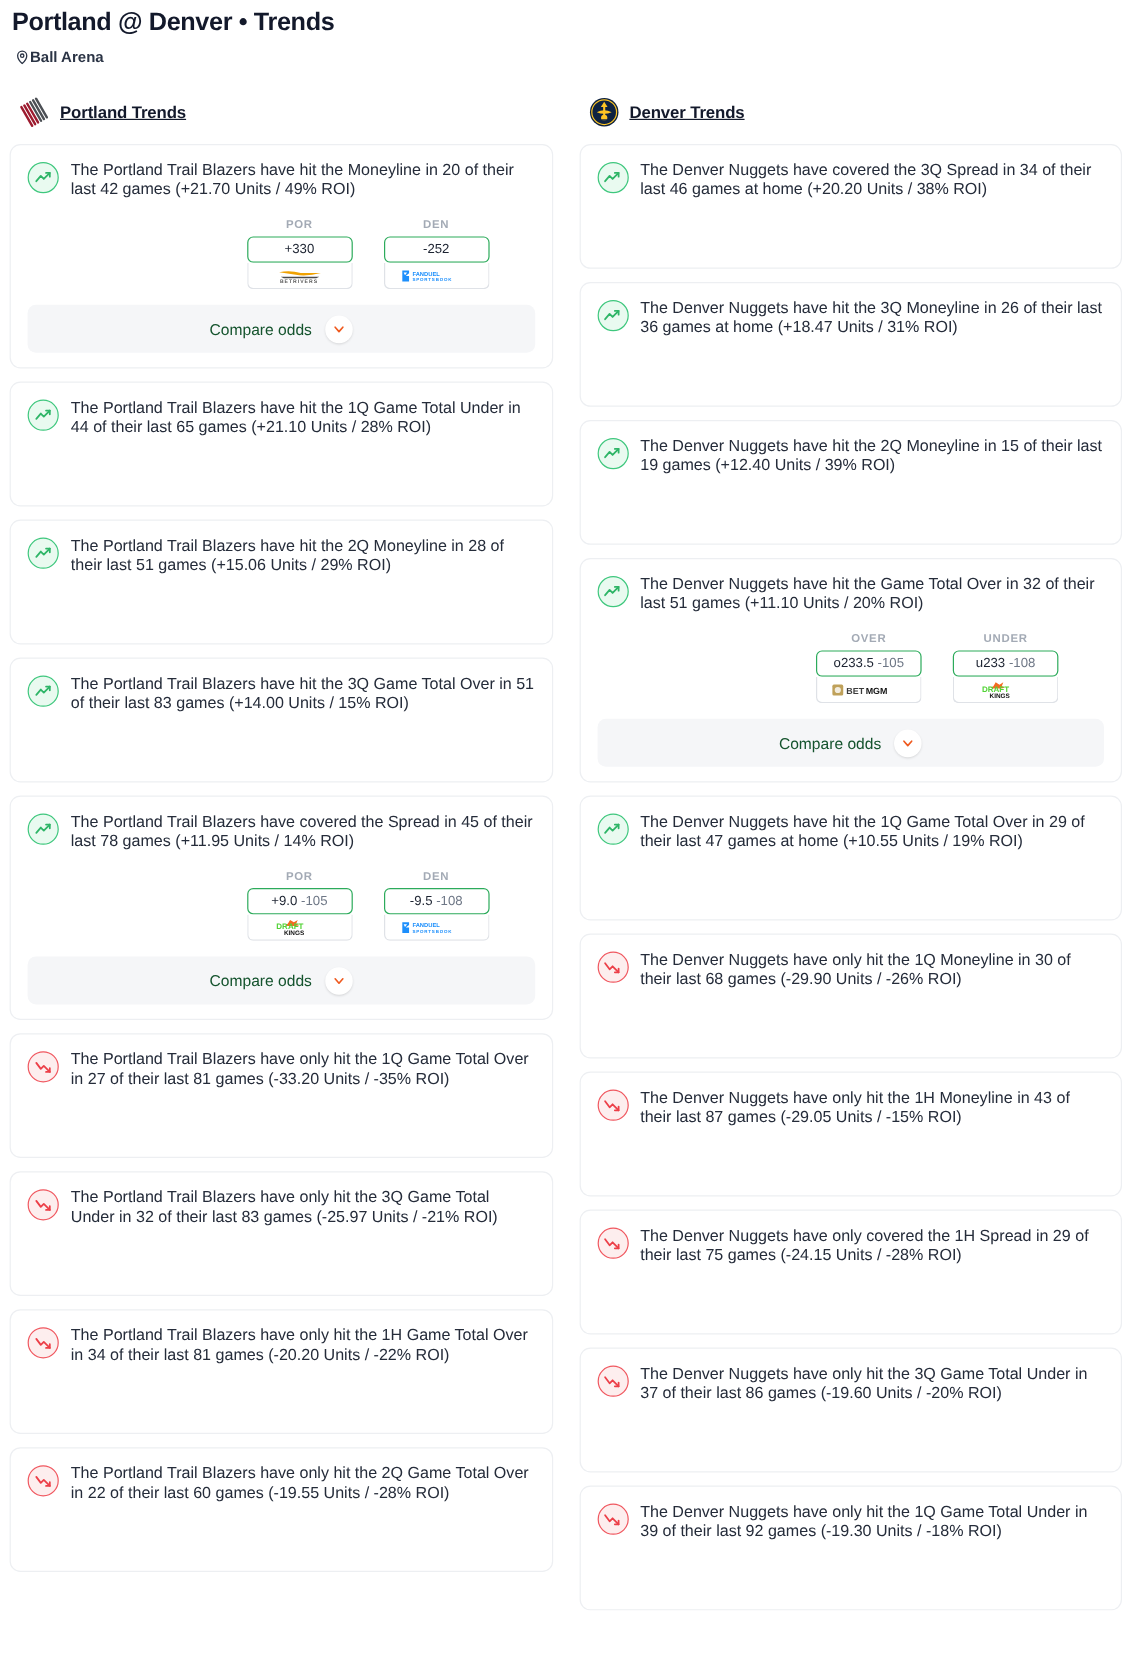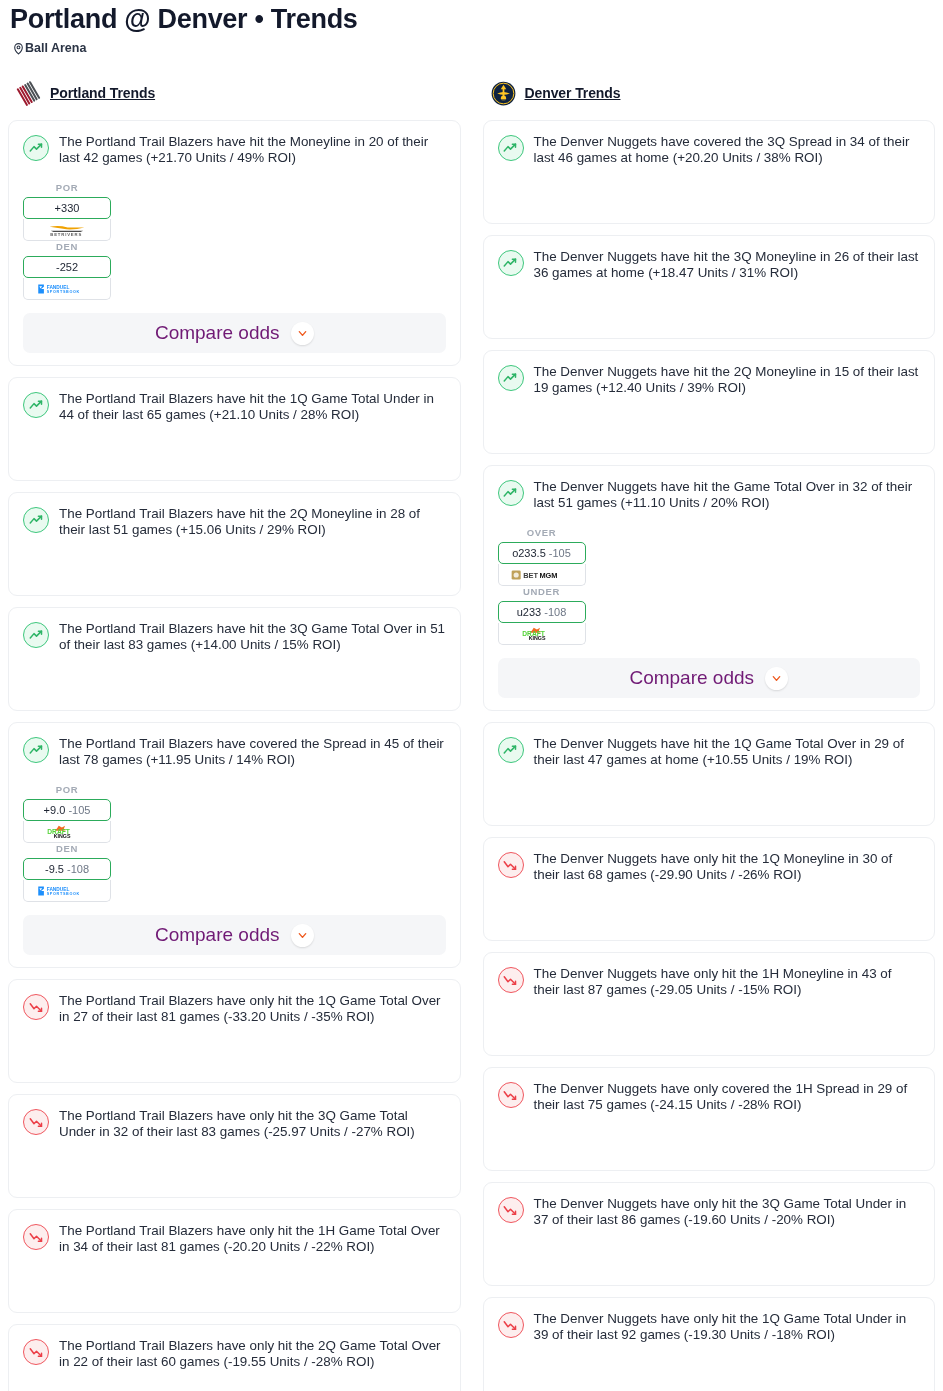--- a/index.html
+++ b/index.html
@@ -6,21 +6,21 @@
   html, body {
     width: 943px;
     background: #ffffff;
     font-family: "Liberation Sans", sans-serif;
     color: #1f2937;
   }
   body { padding: 0 8px 0 8px; }
 
   .page-header { padding: 4px 2px 0 2px; }
   .page-title {
-    font-size: 27px;
+    font-size: 21px;
     font-weight: 700;
     letter-spacing: -0.3px;
     color: #13192b;
     line-height: 30px;
   }
   .venue-row {
     display: flex;
     gap: 0;
     margin-top: 7px;
     padding-left: 2px;
@@ -76,23 +76,23 @@
   .trend-text {
     font-size: 13.4px;
     line-height: 16px;
     color: #252c3a;
     flex: 1 1 auto;
   }
 
   .odds-wrap {
     display: flex;
     justify-content: flex-end;
+    gap: 26px;
     margin-top: 16px;
     padding-right: 38px;
-    flex-direction: column;
   }
   .odds-col { width: 88px; text-align: center; }
   .odds-label {
     font-size: 9.5px;
     letter-spacing: 0.6px;
     color: #a3aab5;
     font-weight: 600;
     margin-bottom: 4px;
   }
   .odds-box {
@@ -118,21 +118,21 @@
   .compare-bar {
     margin-top: 13px;
     background: #f5f6f8;
     border-radius: 7px;
     height: 40px;
     display: flex;
     align-items: center;
     justify-content: center;
     gap: 11px;
   }
-  .compare-label { font-size: 19px; color: #701a75; }
+  .compare-label { font-size: 13px; color: #14532d; }
   .chev-circle {
     width: 23px; height: 23px; border-radius: 50%;
     background: #fff;
     display: flex; align-items: center; justify-content: center;
     box-shadow: 0 1px 2px rgba(0,0,0,.12);
   }
   .chev-circle svg { width: 11px; height: 11px; display: block; }
 </style>
 </head>
 <body>
@@ -298,21 +298,21 @@
         </div>
       </div>
       <div class="card">
         <div class="trend-row">
           <span class="trend-icon down">
             <svg viewBox="0 0 24 24" fill="none" stroke="#ec3f48" stroke-width="2.4" stroke-linecap="round" stroke-linejoin="round">
               <polyline points="2,6 8,14 12,10 20,18"></polyline>
               <polyline points="15,18 20,18 20,13"></polyline>
             </svg>
           </span>
-          <span class="trend-text">The Portland Trail Blazers have only hit the 3Q Game Total Under in 32 of their last 83 games (-25.97 Units / -27% ROI)</span>
+          <span class="trend-text">The Portland Trail Blazers have only hit the 3Q Game Total Under in 32 of their last 83 games (-25.97 Units / -21% ROI)</span>
         </div>
       </div>
       <div class="card">
         <div class="trend-row">
           <span class="trend-icon down">
             <svg viewBox="0 0 24 24" fill="none" stroke="#ec3f48" stroke-width="2.4" stroke-linecap="round" stroke-linejoin="round">
               <polyline points="2,6 8,14 12,10 20,18"></polyline>
               <polyline points="15,18 20,18 20,13"></polyline>
             </svg>
           </span>

